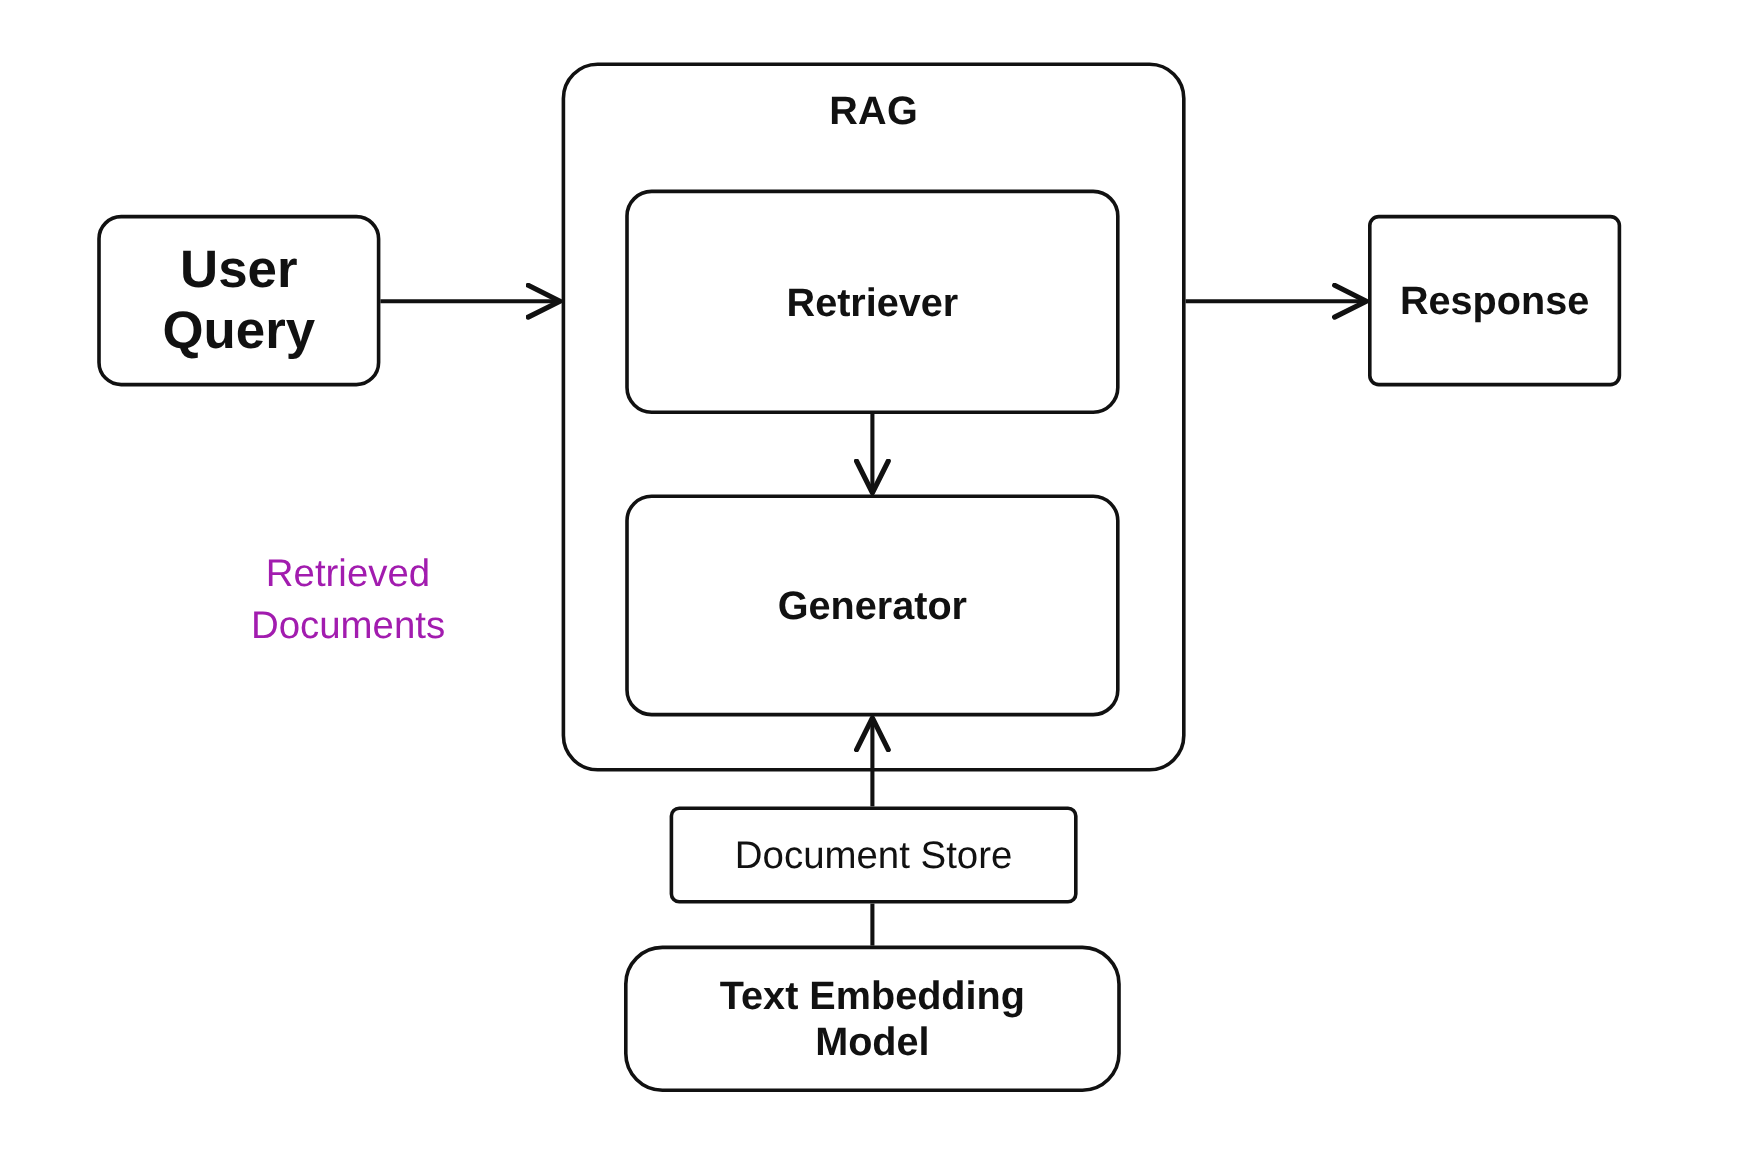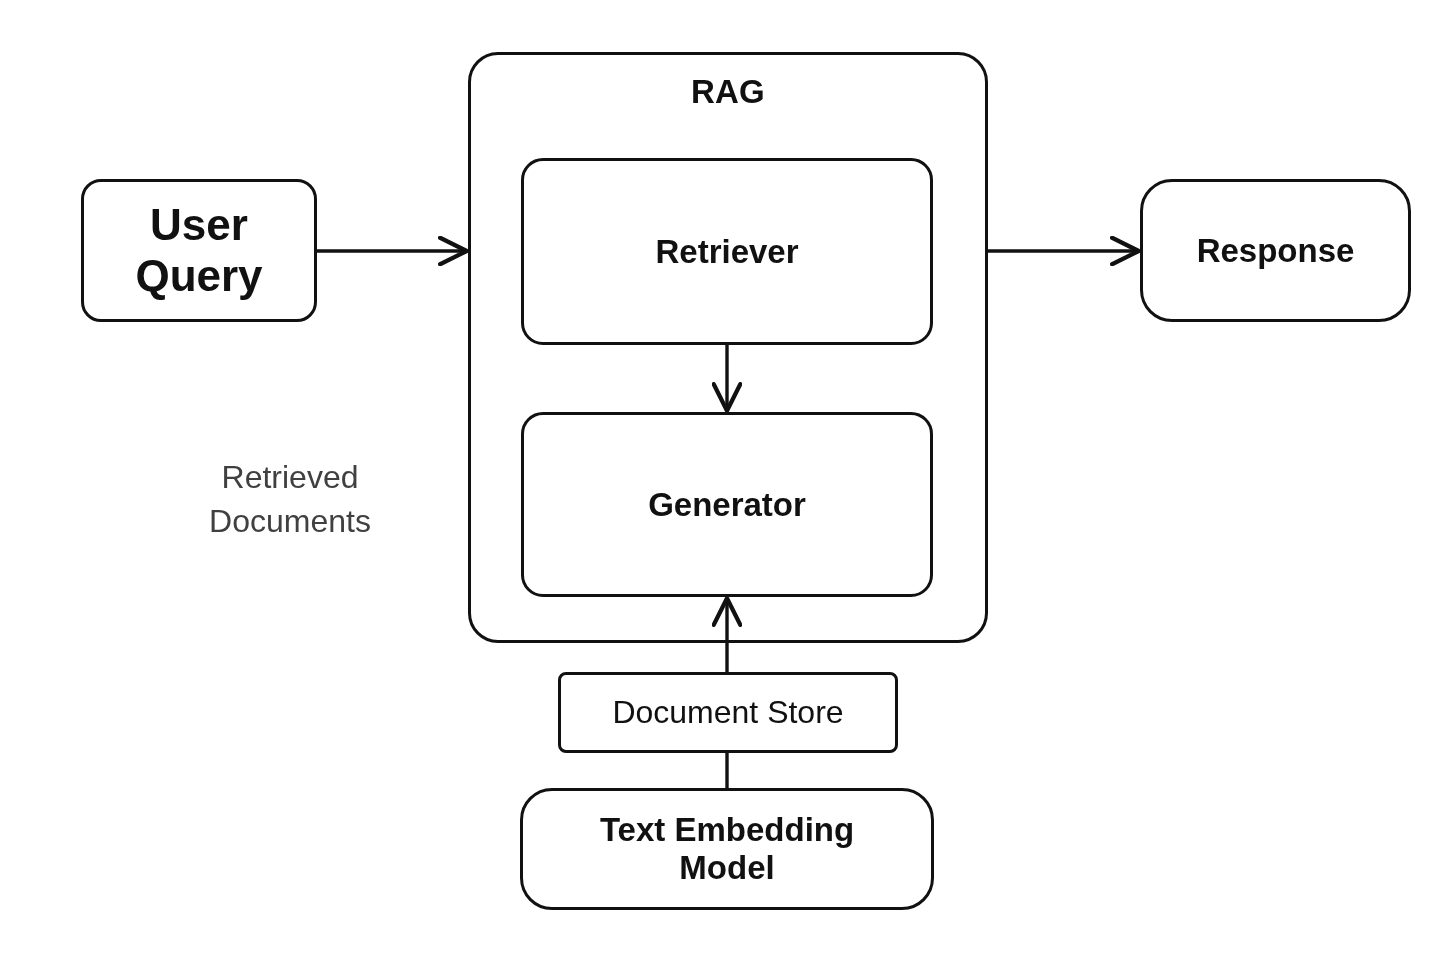--- a/index.html
+++ b/index.html
@@ -88,23 +88,23 @@
     top: 179px;
     width: 236px;
     height: 143px;
     border-radius: 20px;
     font-size: 44px;
     font-weight: bold;
   }
   #node-response {
     left: 1140px;
     top: 179px;
-    width: 271px;
+    width: 211px;
     height: 143px;
-    border-radius: 32px;
+    border-radius: 9px;
     font-size: 33px;
     font-weight: bold;
   }
   #node-document-store {
     left: 558px;
     top: 672px;
     width: 340px;
     height: 81px;
     border-radius: 8px;
     font-size: 32px;
@@ -124,21 +124,21 @@
   #label-retrieved-documents {
     position: absolute;
     left: 150px;
     top: 455px;
     width: 280px;
     text-align: center;
     font-size: 32px;
     font-weight: normal;
     line-height: 1.38;
     white-space: pre-line;
-    color: #404040;
+    color: #a21caf;
   }
 </style>
 </head>
 <body>
 
 <div id="canvas">
 
   <svg id="edges" viewBox="0 0 1456 971" width="1456" height="971" xmlns="http://www.w3.org/2000/svg">
     <defs>
       <marker id="arrowhead" markerWidth="9" markerHeight="9" refX="8.2" refY="4.5" orient="auto" markerUnits="strokeWidth">

